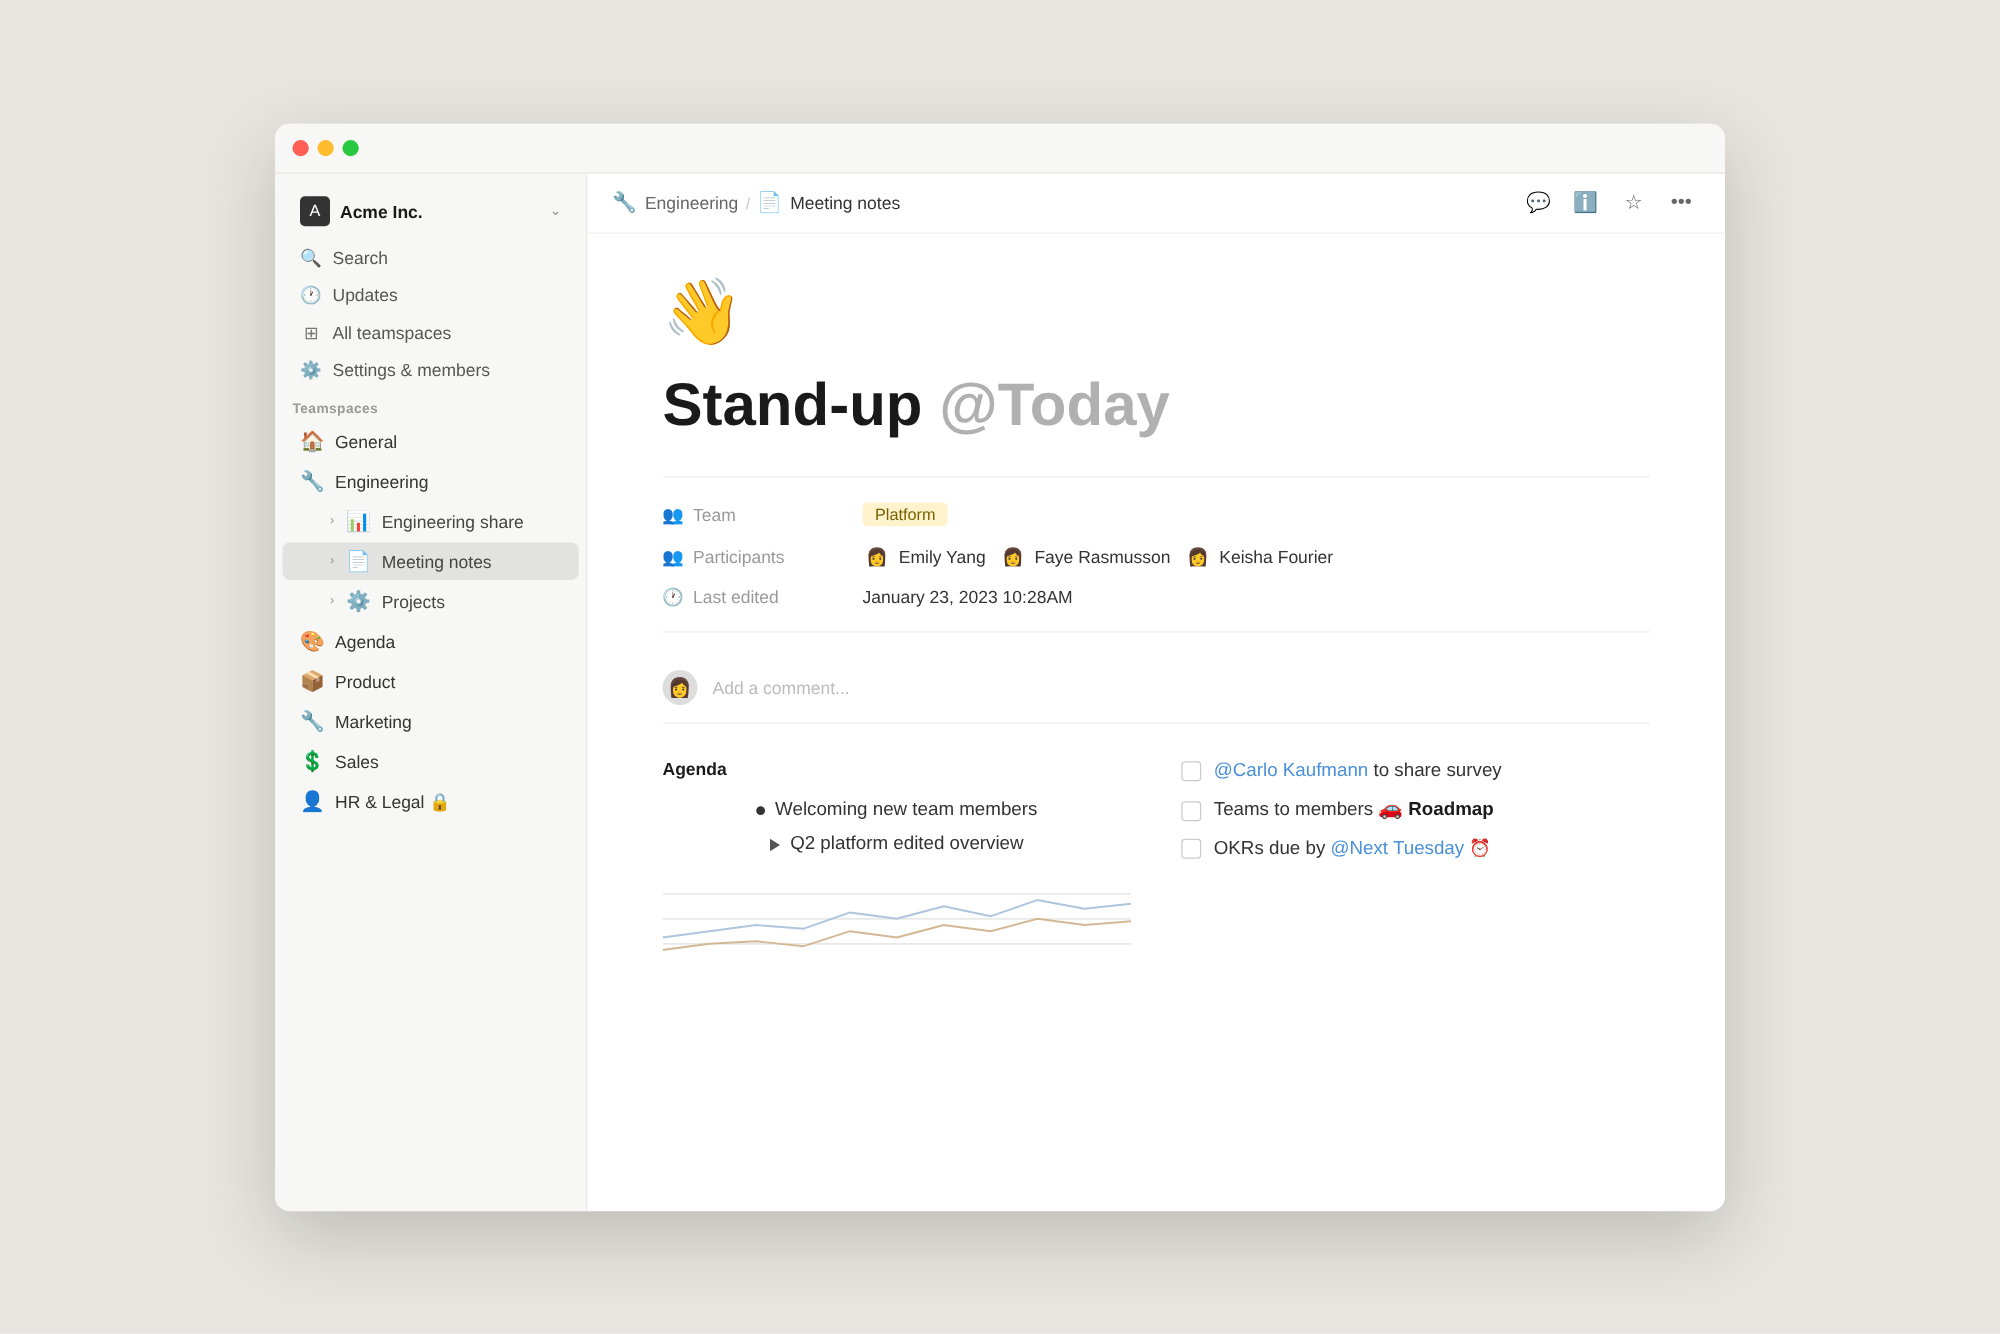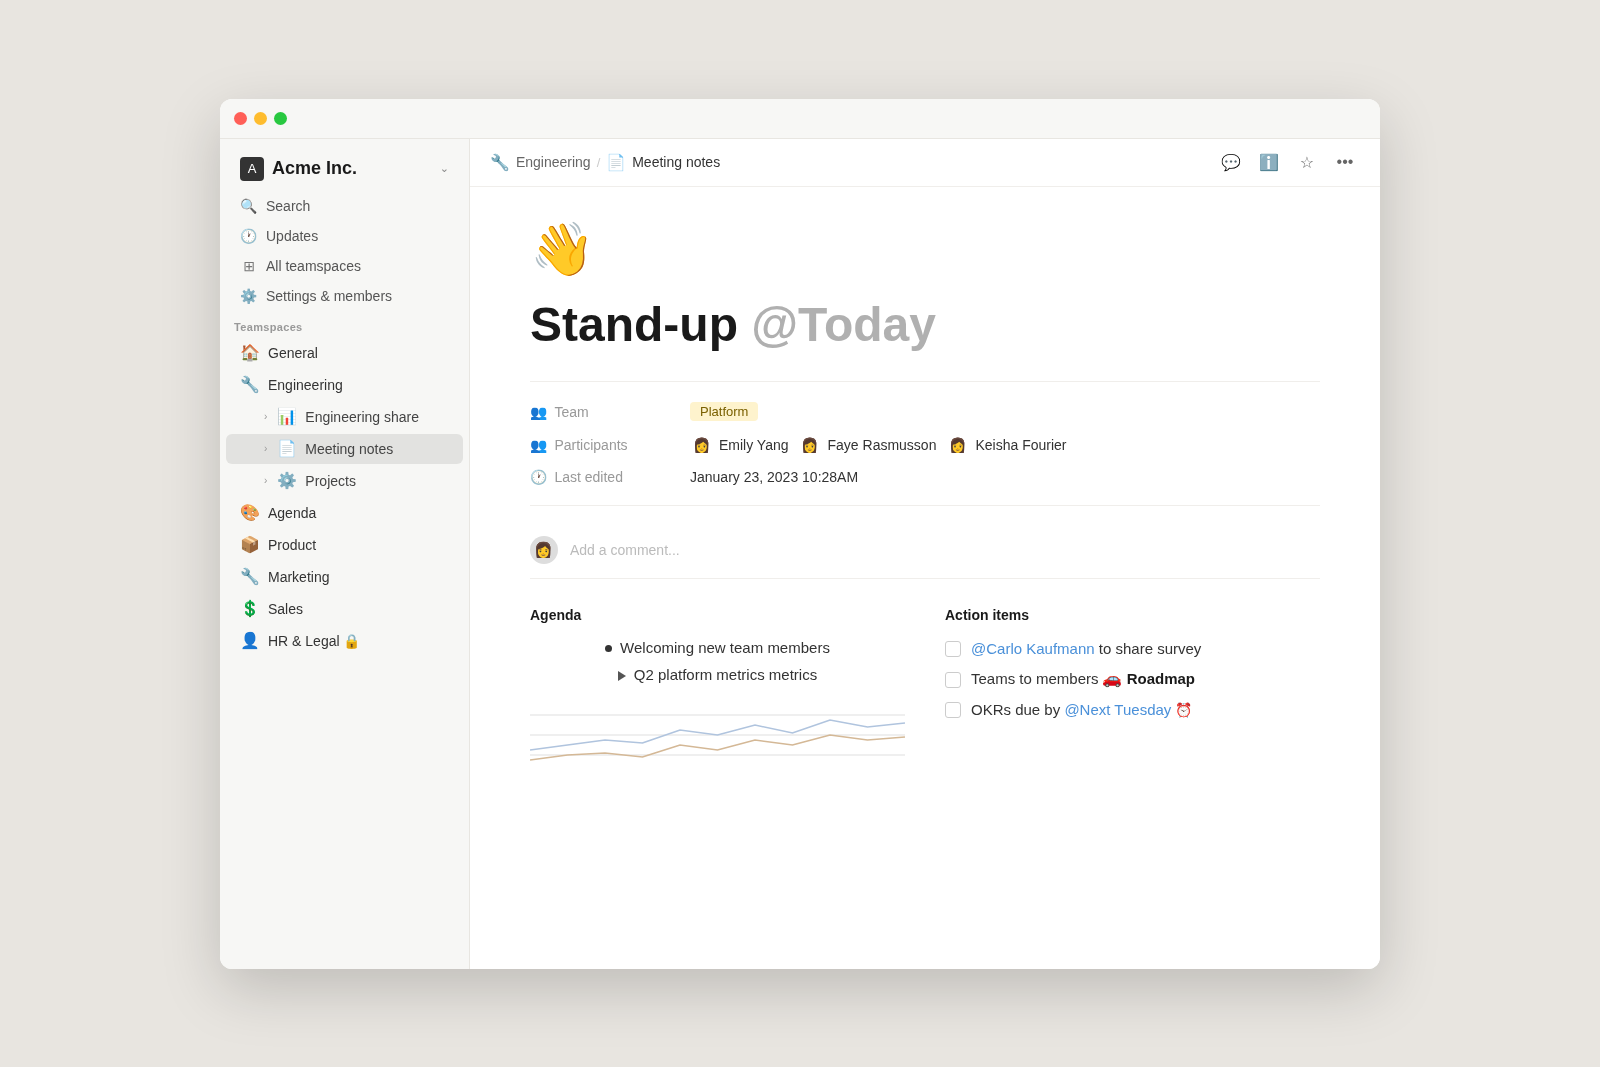--- a/index.html
+++ b/index.html
@@ -72,21 +72,21 @@
       height: 24px;
       background: #333;
       border-radius: 4px;
       display: flex;
       align-items: center;
       justify-content: center;
       color: white;
       font-size: 13px;
     }
     .workspace-name {
-      font-size: 18px;
+      font-size: 14px;
       font-weight: 600;
       color: #1a1a1a;
       flex: 1;
     }
     .workspace-chevron {
       color: #888;
       font-size: 11px;
     }
     .sidebar-nav-item {
       display: flex;
@@ -566,36 +566,35 @@
 
           <div>
             <div class="col-title">Agenda</div>
             <ul class="agenda-list">
               <li class="agenda-item">
                 <div class="bullet"></div>
                 <span>Welcoming new team members</span>
               </li>
               <li class="agenda-item">
                 <div class="triangle-bullet"></div>
-                <span>Q2 platform metrics metrics</span>
+                <span>Q2 platform edited overview</span>
               </li>
             </ul>
             <div class="chart-placeholder">
               <svg viewBox="0 0 300 80" preserveAspectRatio="none">
                 <line x1="0" y1="60" x2="300" y2="60" stroke="#e0e0e0" stroke-width="1"></line>
                 <line x1="0" y1="40" x2="300" y2="40" stroke="#e0e0e0" stroke-width="1"></line>
                 <line x1="0" y1="20" x2="300" y2="20" stroke="#e0e0e0" stroke-width="1"></line>
                 <polyline points="0,55 30,50 60,45 90,48 120,35 150,40 180,30 210,38 240,25 270,32 300,28" fill="none" stroke="#b0c4de" stroke-width="1.5"></polyline>
                 <polyline points="0,65 30,60 60,58 90,62 120,50 150,55 180,45 210,50 240,40 270,45 300,42" fill="none" stroke="#d4b896" stroke-width="1.5"></polyline>
               </svg>
             </div>
           </div>
 
           <div>
-            <div class="col-title">Action items</div>
             <ul class="action-list">
               <li class="action-item">
                 <div class="checkbox"></div>
                 <span>
                   <span class="mention">@Carlo Kaufmann</span>
                   <span> to share survey</span>
                 </span>
               </li>
               <li class="action-item">
                 <div class="checkbox"></div>

